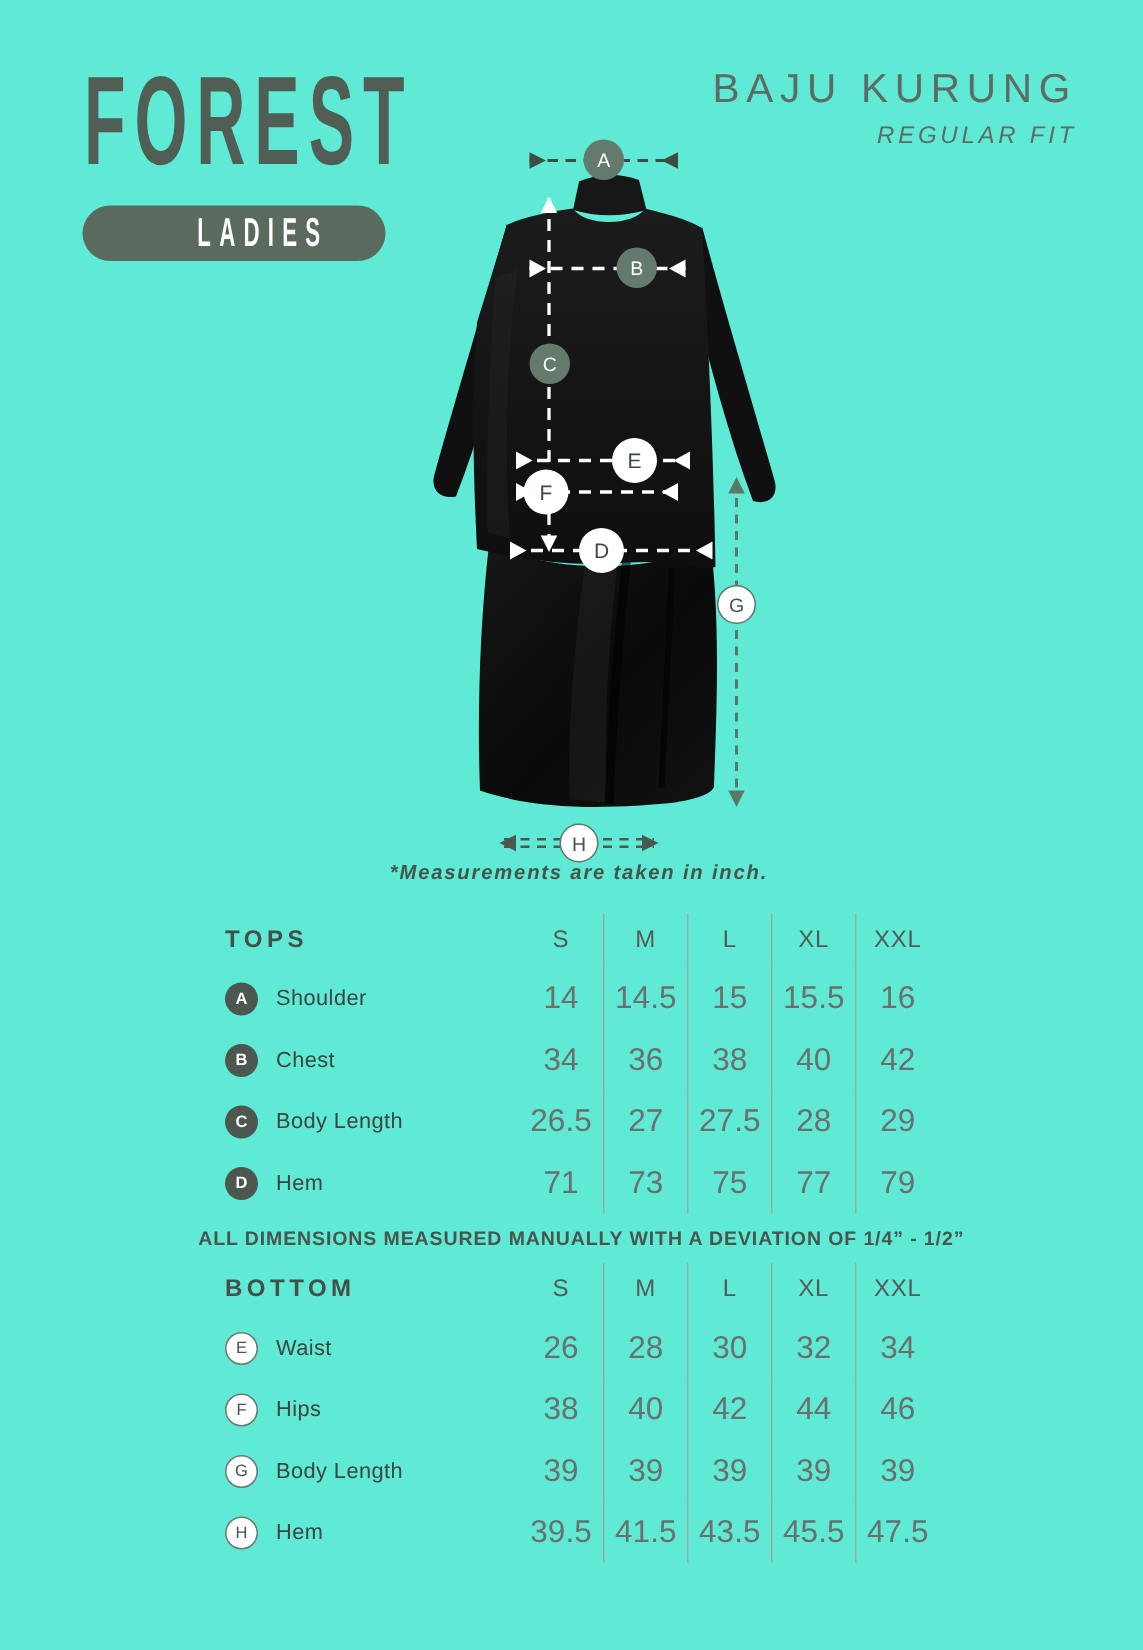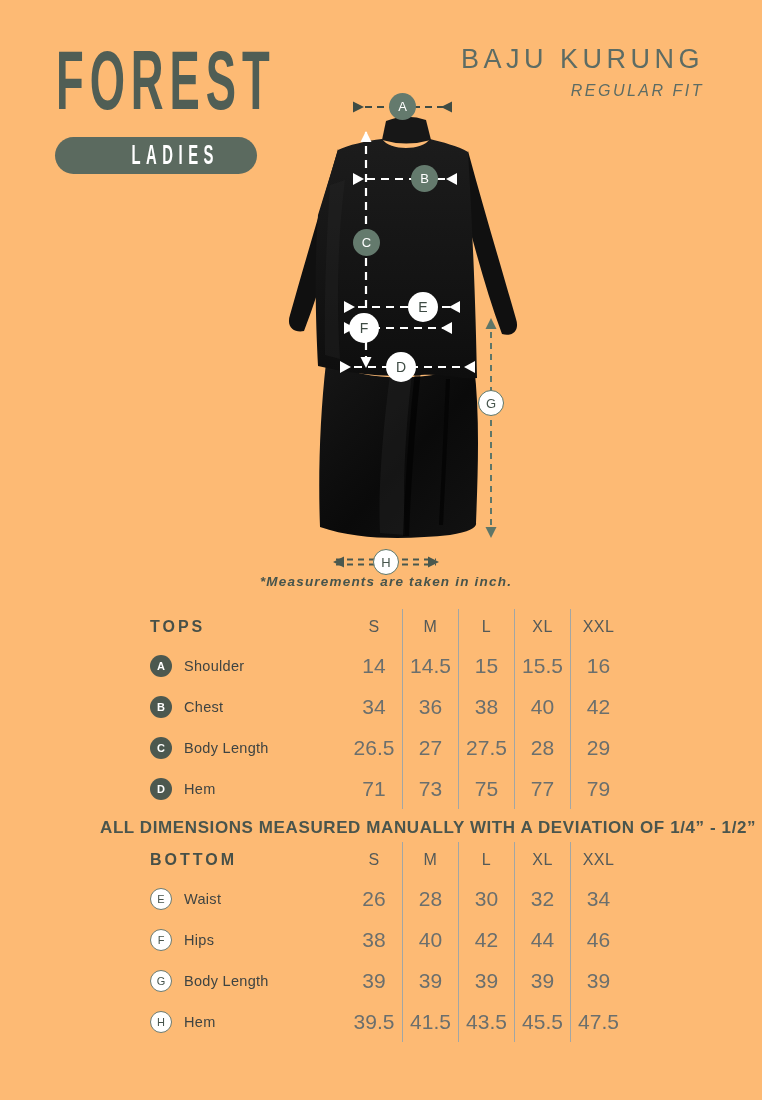--- a/index.html
+++ b/index.html
@@ -1,36 +1,36 @@
 <!DOCTYPE html>
 <html><head>
 <meta charset="utf-8">
 <style>
   * { margin:0; padding:0; box-sizing:border-box; }
   html,body { background:#ffffff; }
   body { font-family:"Liberation Sans", sans-serif; }
-  .page { position:relative; width:762px; height:1100px; background:#fdba74; overflow:hidden; margin:0 auto; }
+  .page { position:relative; width:762px; height:1100px; background:#5eead4; overflow:hidden; margin:0 auto; }
 
   
   .logo-text{
     position:absolute; left:56px; top:38px;
     font-size:84px; line-height:1; font-weight:700; color:#505e55;
     letter-spacing:11px; transform:scaleX(0.54); transform-origin:0 0;
     white-space:nowrap;
   }
   .brand-badge{
     position:absolute; left:55px; top:137px; width:202px; height:37px;
     background:#5b6a5f; border-radius:18.5px;
     display:flex; align-items:center; justify-content:flex-end;
   }
   .brand-badge .badge-label{
     color:#ffffff; font-size:27px; font-weight:700; letter-spacing:10px;
     transform:scaleX(0.55); white-space:nowrap; padding-left:10px;
   }
-  .title-block{ position:absolute; right:58px; top:44px; text-align:right; color:#5d6c64; }
+  .title-block{ position:absolute; right:44px; top:44px; text-align:right; color:#5d6c64; }
   .product-title{ font-size:27px; font-weight:400; letter-spacing:4.5px; white-space:nowrap; }
   .product-fit{ font-size:16px; font-style:italic; letter-spacing:2.5px; margin-top:7px; white-space:nowrap; }
 
   
   .figure{ position:absolute; left:270px; top:95px; width:290px; height:490px; }
   .figure svg{ position:absolute; left:0; top:0; overflow:visible; }
   .marker{
     position:absolute; border-radius:50%;
     display:flex; align-items:center; justify-content:center;
     font-size:13px; font-weight:500; z-index:5;
@@ -77,22 +77,22 @@
   .row-label{ font-size:14.5px; color:#3f4442; letter-spacing:0.3px; }
   .t-circle{
     width:22px; height:22px; border-radius:50%; flex:0 0 auto;
     display:flex; align-items:center; justify-content:center;
     font-size:11px; font-weight:600;
   }
   .t-circle.solid{ background:#4c584f; color:#fff; }
   .t-circle.outline{ background:#fff; color:#46544c; border:1.2px solid #6b7a70; font-weight:500; }
 
   .deviation-note{
-    position:absolute; left:100px; top:818px; width:575px; text-align:right;
-    font-size:17px; font-weight:600; letter-spacing:0.6px; color:#4a554d;
+    position:absolute; left:100px; top:818px; width:575px; text-align:center;
+    font-size:13px; font-weight:600; letter-spacing:0.6px; color:#4a554d;
     white-space:nowrap;
   }
 
   .footer-note{
     position:absolute; left:50px; top:1046px; width:662px; text-align:center;
     font-size:13.5px; line-height:22px; color:#5e6366;
   }
 </style>
 </head>
 <body>

